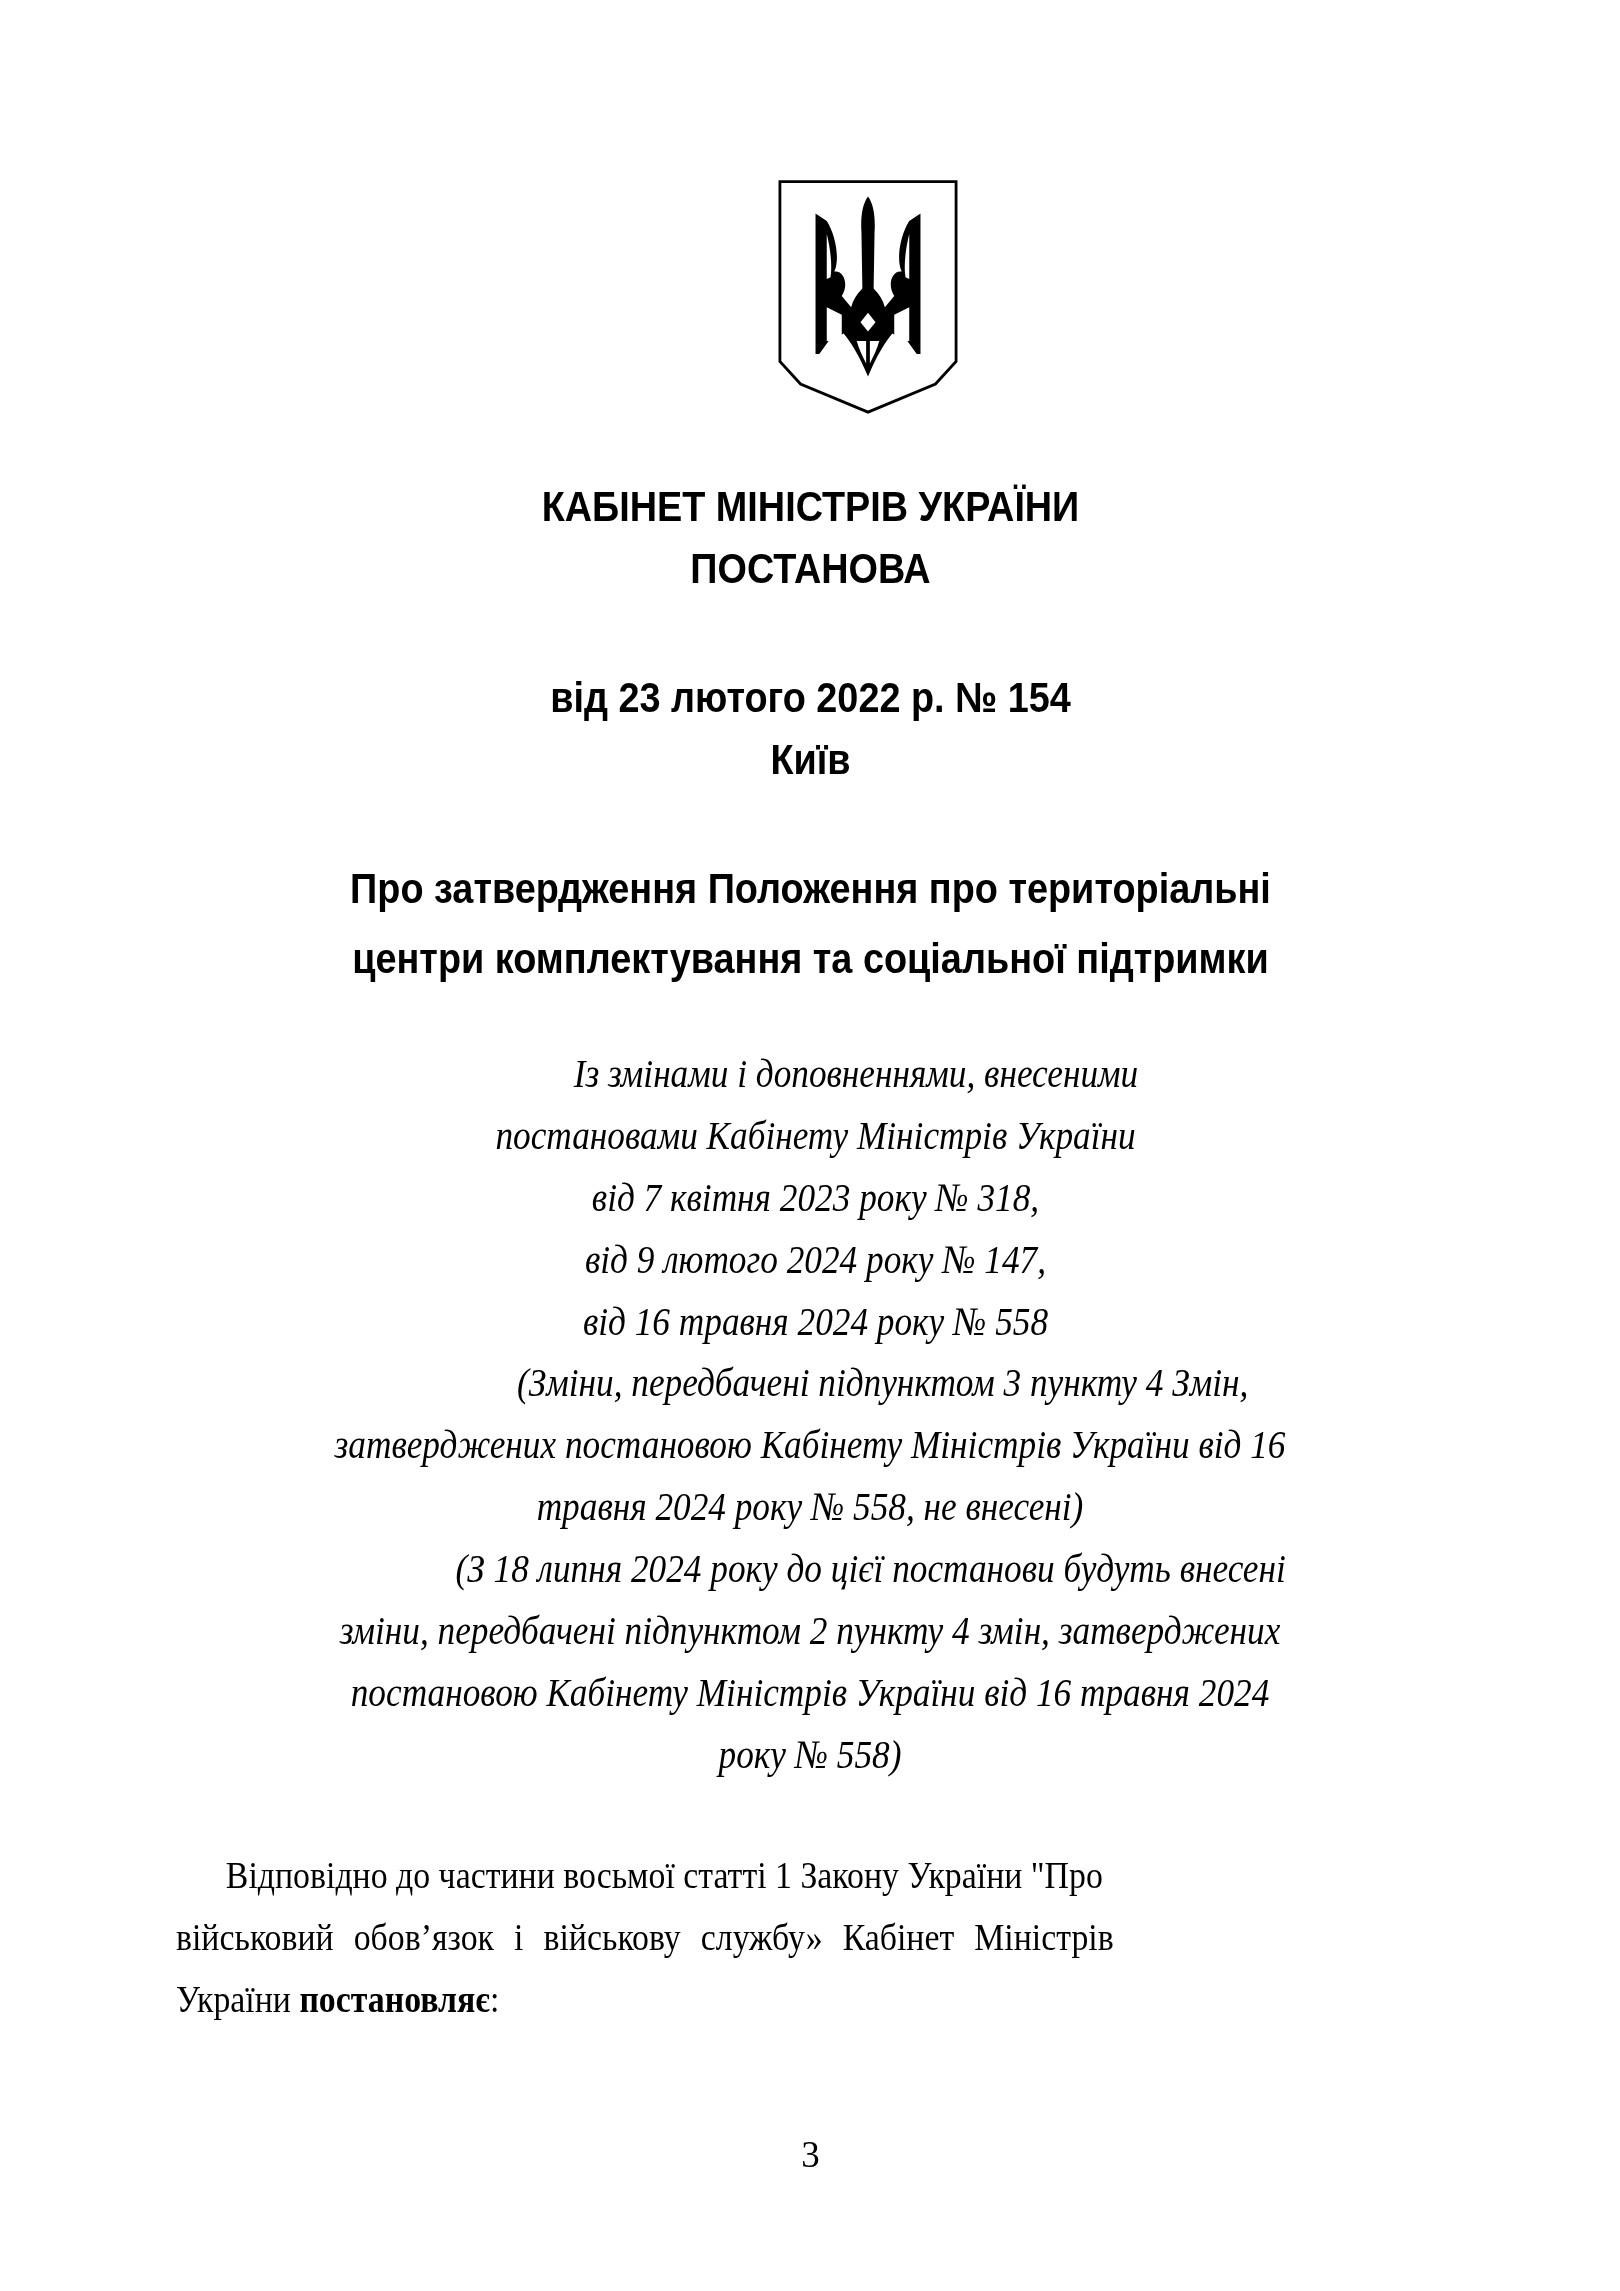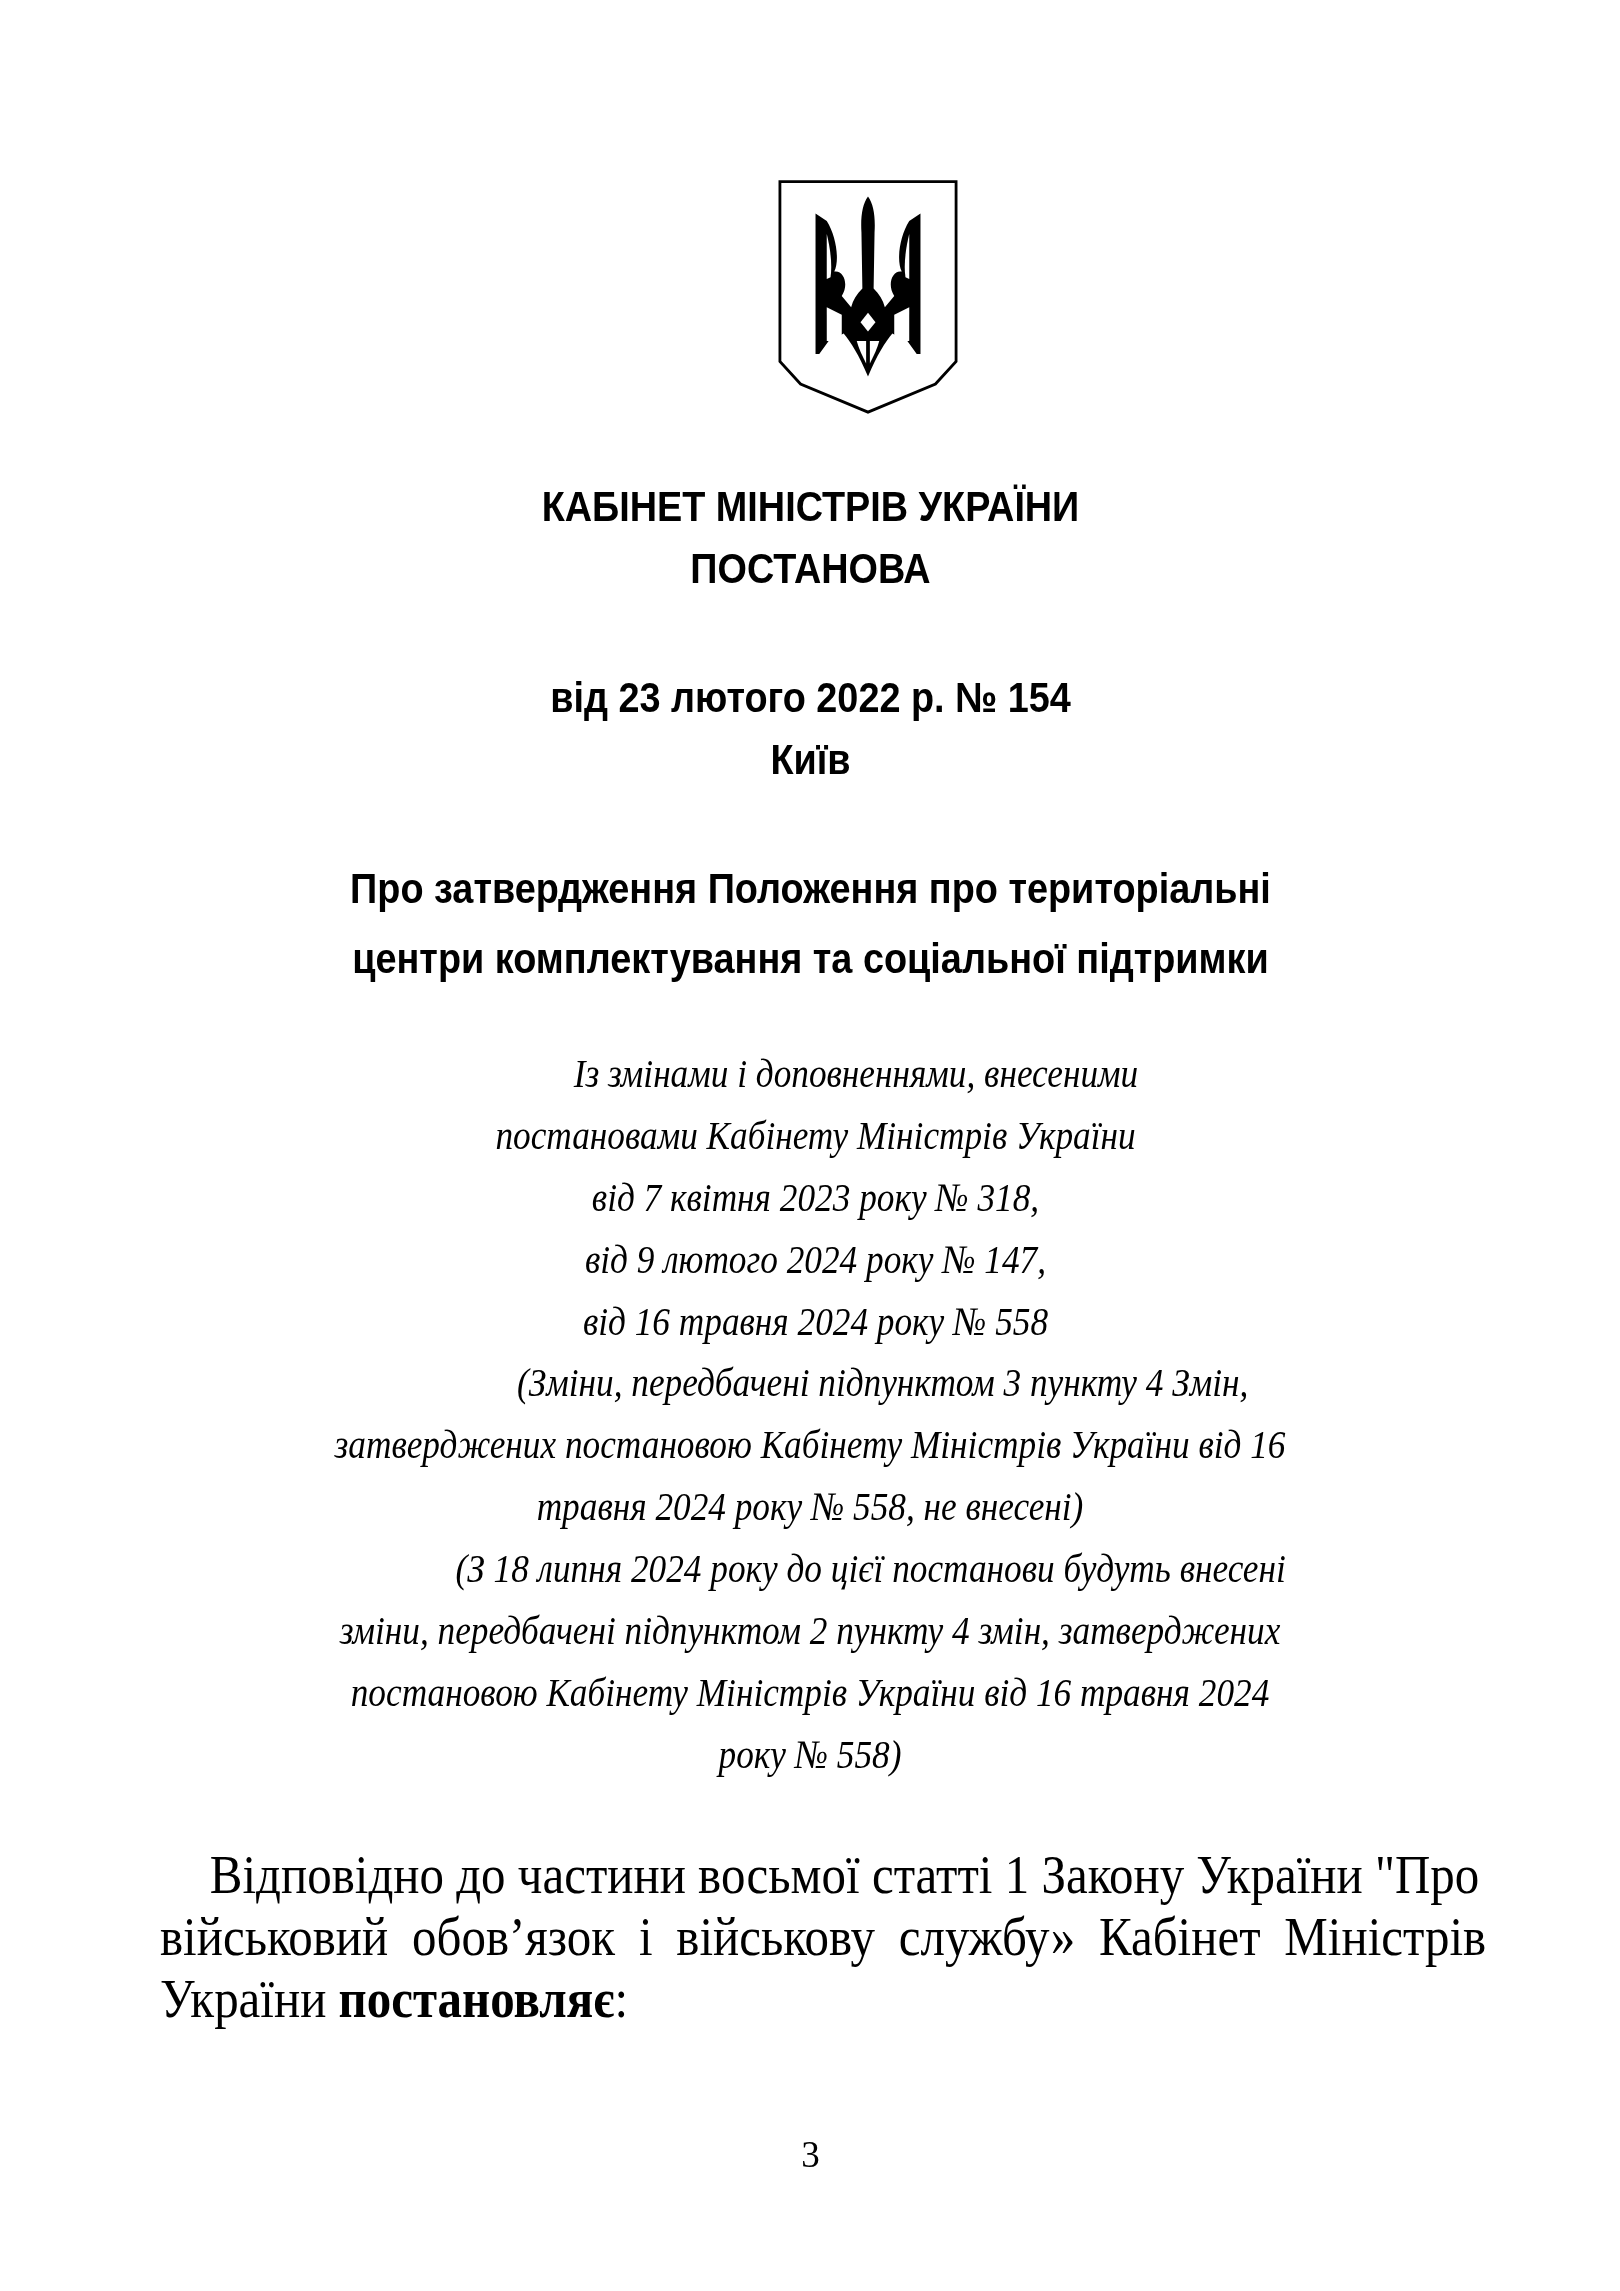--- a/index.html
+++ b/index.html
@@ -23,22 +23,22 @@
     }
     .ib1 { left: 347px; width: 937px; top: 1042px; }
     .ib1 .indent { display: inline-block; width: 94px; }
     .ib2 { left: 56px; width: 1508px; top: 1351px; }
     .ib2 .indent { display: inline-block; width: 169px; }
     .ib3 { left: 56px; width: 1508px; top: 1537px; }
     .ib3 .indent { display: inline-block; width: 141px; }
     .line { display: block; white-space: nowrap; }
 
     .body-para {
-      position: absolute; left: 160px; width: 1271px; top: 1844px;
-      font-family: "Liberation Serif", serif; font-size: 55px; line-height: 62px;
+      position: absolute; left: 176px; width: 1271px; top: 1844px;
+      font-family: "Liberation Serif", serif; font-size: 38px; line-height: 62px;
       text-align: justify;
     }
     .body-para .bl { display: block; white-space: nowrap; transform-origin: left center; }
     .body-para .first { padding-left: 56px; transform: scaleX(0.89); }
     .body-para .second { transform: scaleX(0.89); word-spacing: 13px; }
     .body-para .third { transform: scaleX(0.89); }
     .bold { font-weight: bold; }
 
     .page-number {
       position: absolute; left: 0; width: 1621px; top: 2134px; text-align: center;

